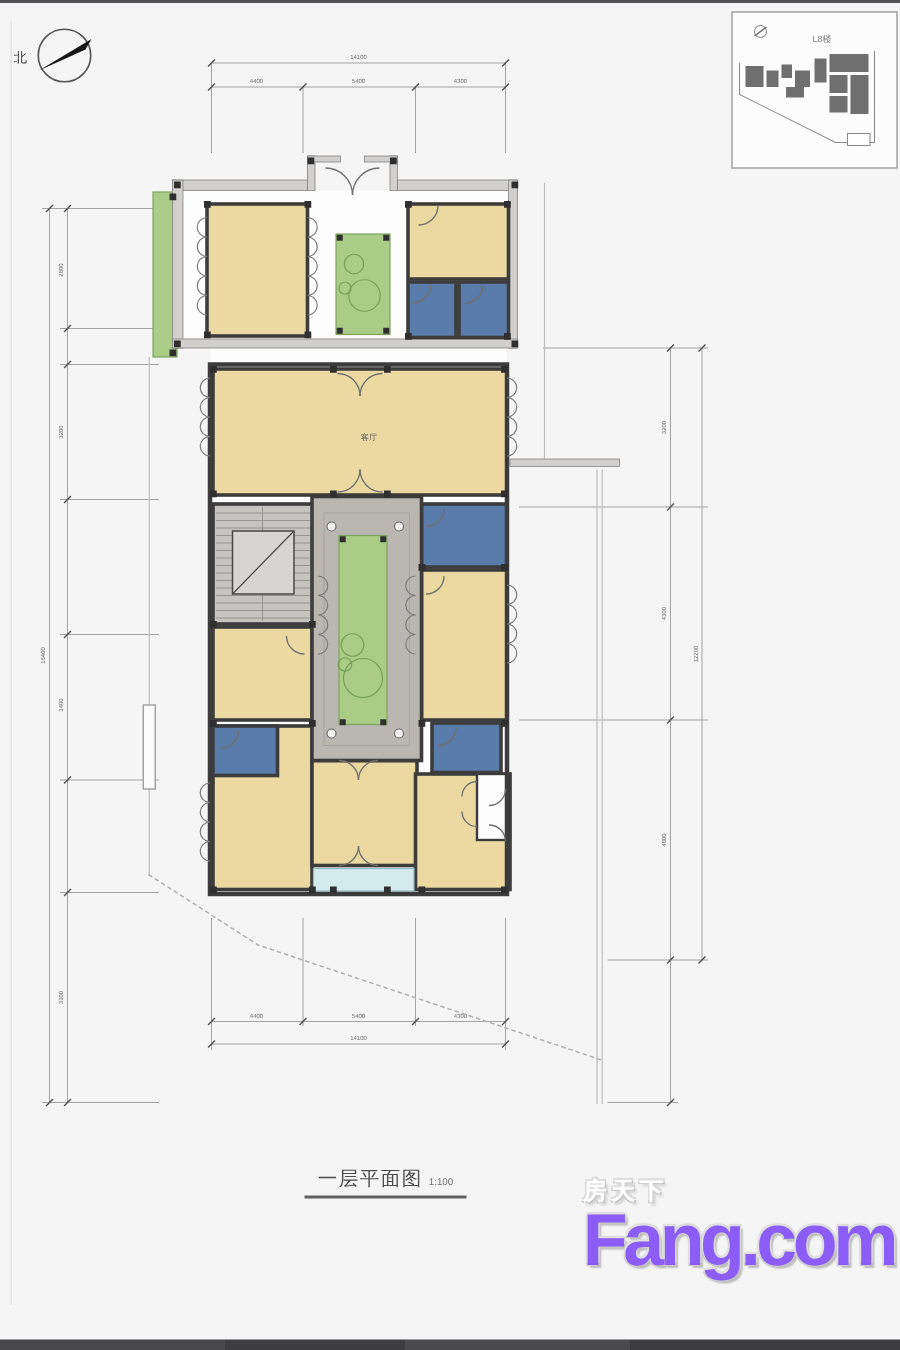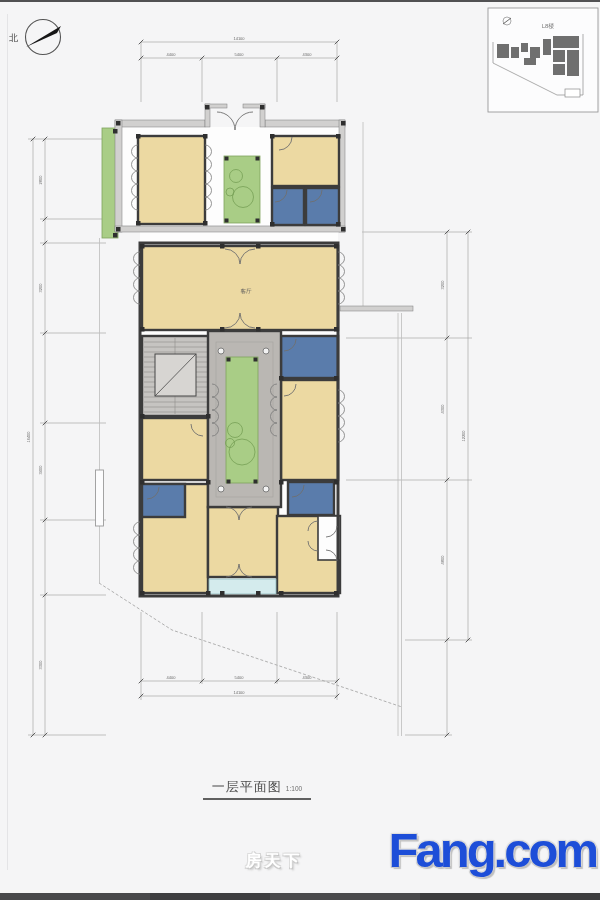--- a/index.html
+++ b/index.html
@@ -24,25 +24,25 @@
   .col{fill:#2f2f2f;}
   .treeline{fill:none;stroke:#76a055;stroke-width:0.8;}
   .stairline{stroke:#8f8d8a;stroke-width:0.6;}
   .boundary{stroke:#b0b0b0;stroke-width:1;fill:none;stroke-dasharray:3 2;}
   .thinline{stroke:#bdbdbd;stroke-width:0.8;fill:none;}
   .sitebuild{fill:#6f6f6f;}
   .caption{position:absolute;left:203px;top:777px;width:108px;text-align:center;
     border-bottom:2px solid #606060;padding-bottom:2px;color:#4b4b4b;}
   .caption .t{font-size:13px;letter-spacing:1px;}
   .caption .s{font-size:6.5px;color:#6d6d6d;margin-left:4px;}
-  .fanglogo{position:absolute;right:4px;top:828px;display:flex;align-items:flex-end;}
+  .fanglogo{position:absolute;right:4px;top:784px;display:flex;flex-direction:column;}
   .fang-cn{font-size:16px;font-weight:bold;letter-spacing:3px;color:#ffffff;margin-right:58px;
     text-shadow:-1px -1px 0 #dedede,1px -1px 0 #d6d6d6,-1px 1px 0 #cccccc,1px 1px 0 #c4c4c4,2px 2px 2px #c9c9c9;}
-  .fang-en{font-size:49px;font-weight:800;letter-spacing:-3px;line-height:44px;color:#1d4ed8;
-    text-shadow:-1px -1px 0 #dfdfdf,1px -1px 0 #d8d8d8,-1px 1px 0 #cbcbcb,2px 2px 1px #bfbfbf,0 0 3px #cfcfcf;margin-left:28px;}
+  .fang-en{font-size:49px;font-weight:800;letter-spacing:-3px;line-height:44px;color:#8b5cf6;
+    text-shadow:-1px -1px 0 #dfdfdf,1px -1px 0 #d8d8d8,-1px 1px 0 #cbcbcb,2px 2px 1px #bfbfbf,0 0 3px #cfcfcf;}
 </style>
 </head>
 <body>
 
 <div class="page">
   <div class="topbar"></div>
   <div class="frameline"></div>
 
   <svg width="600" height="900" viewBox="0 0 600 900">
 

